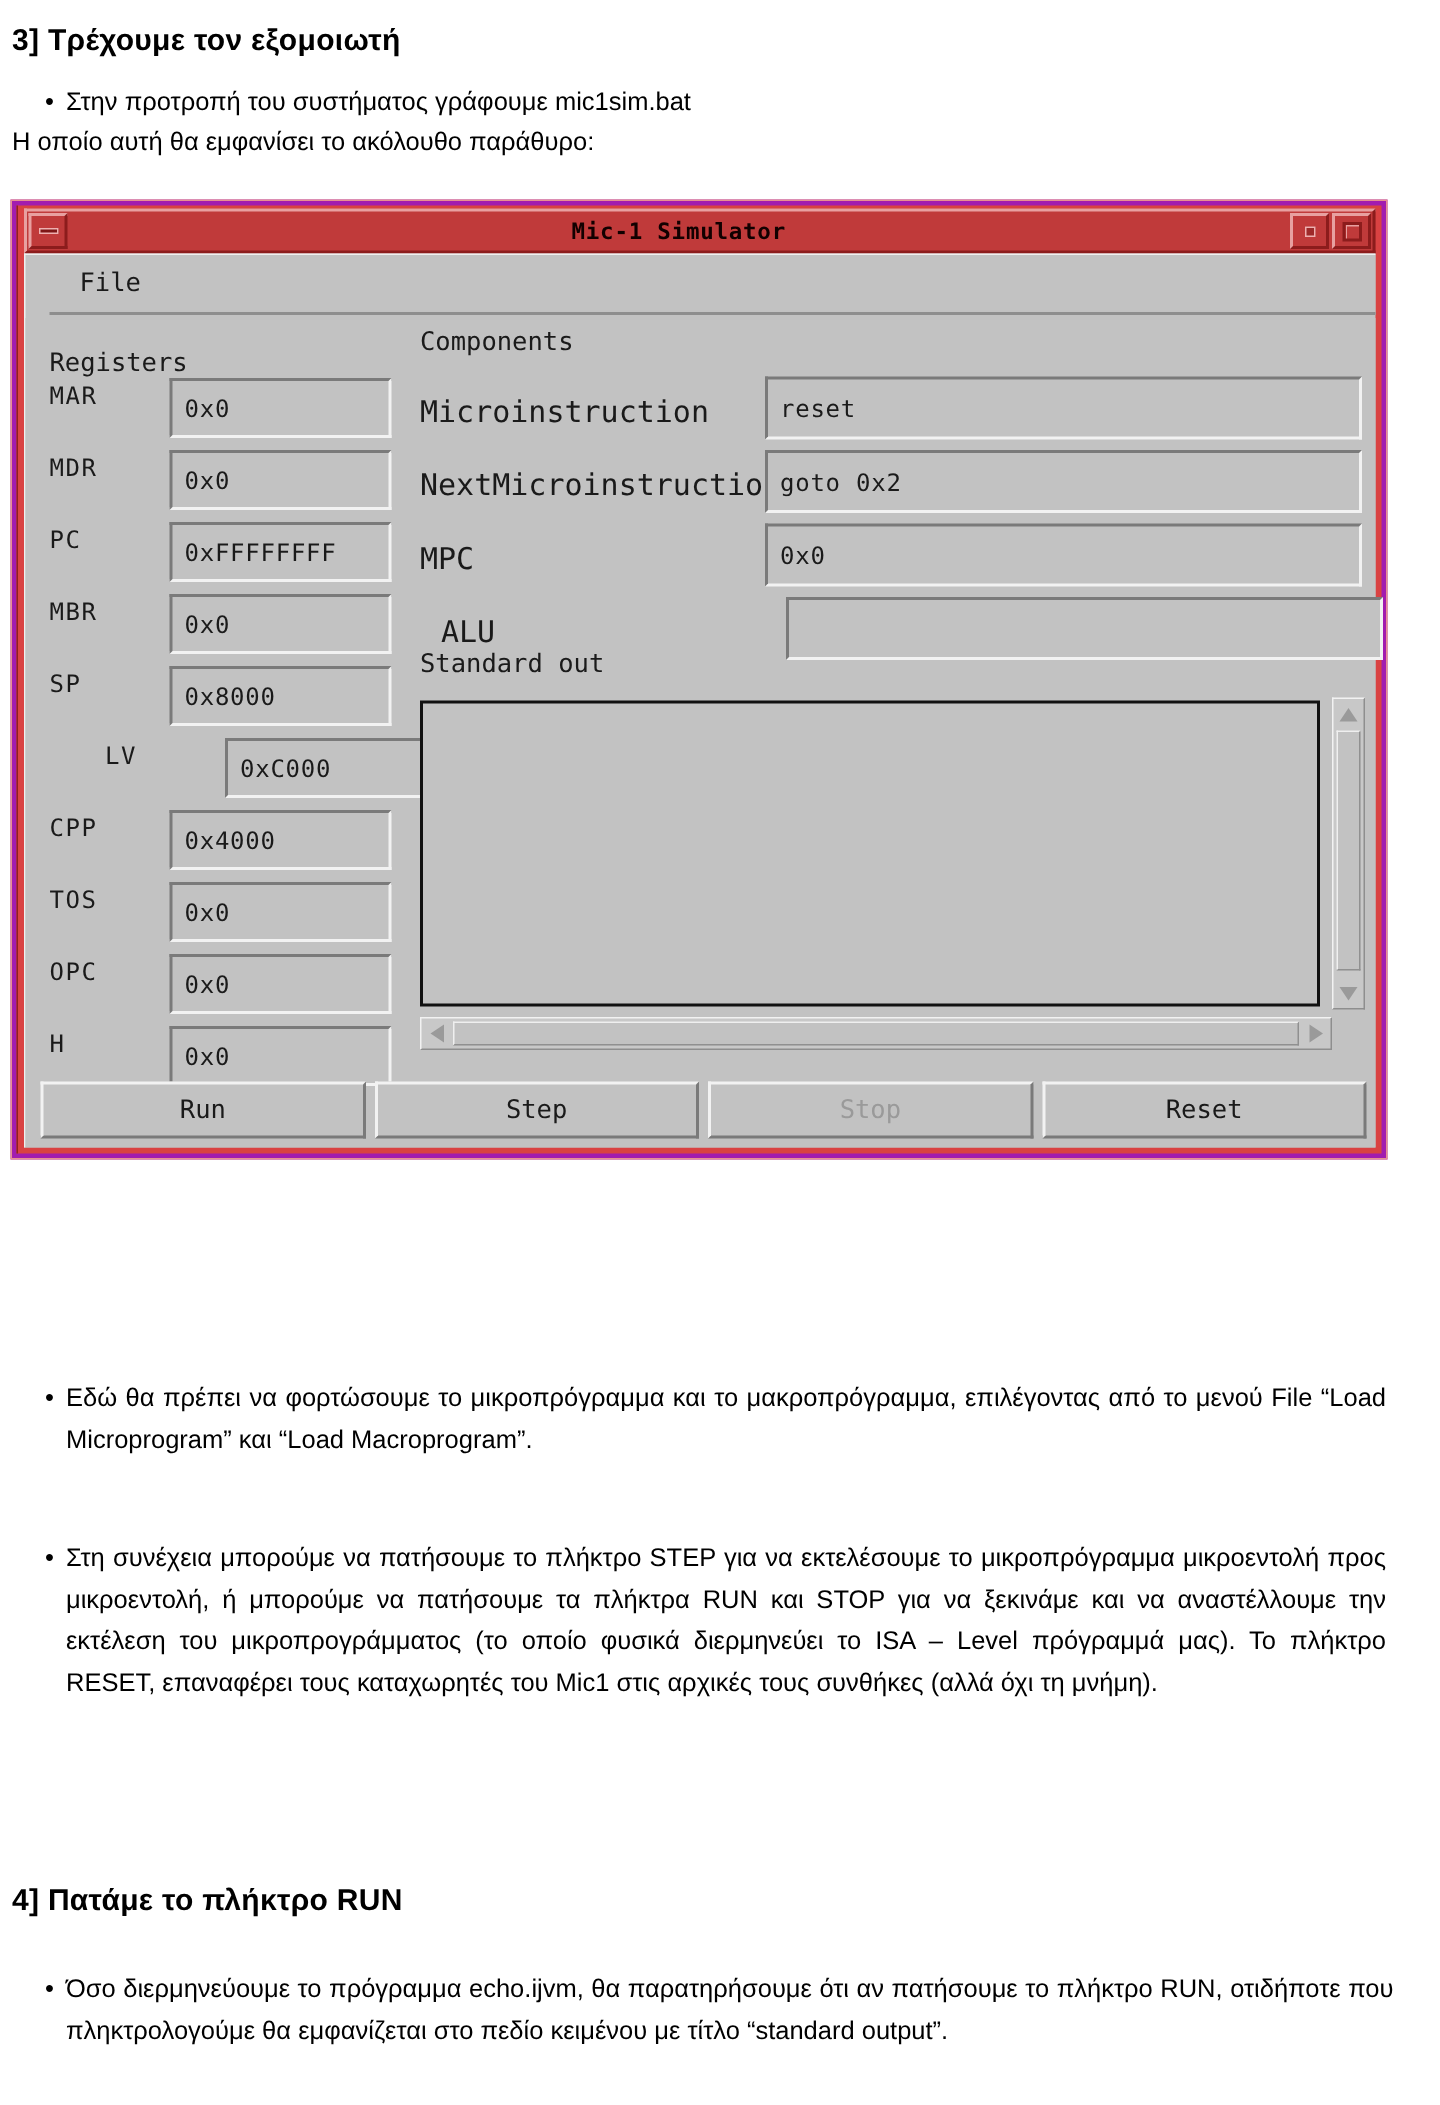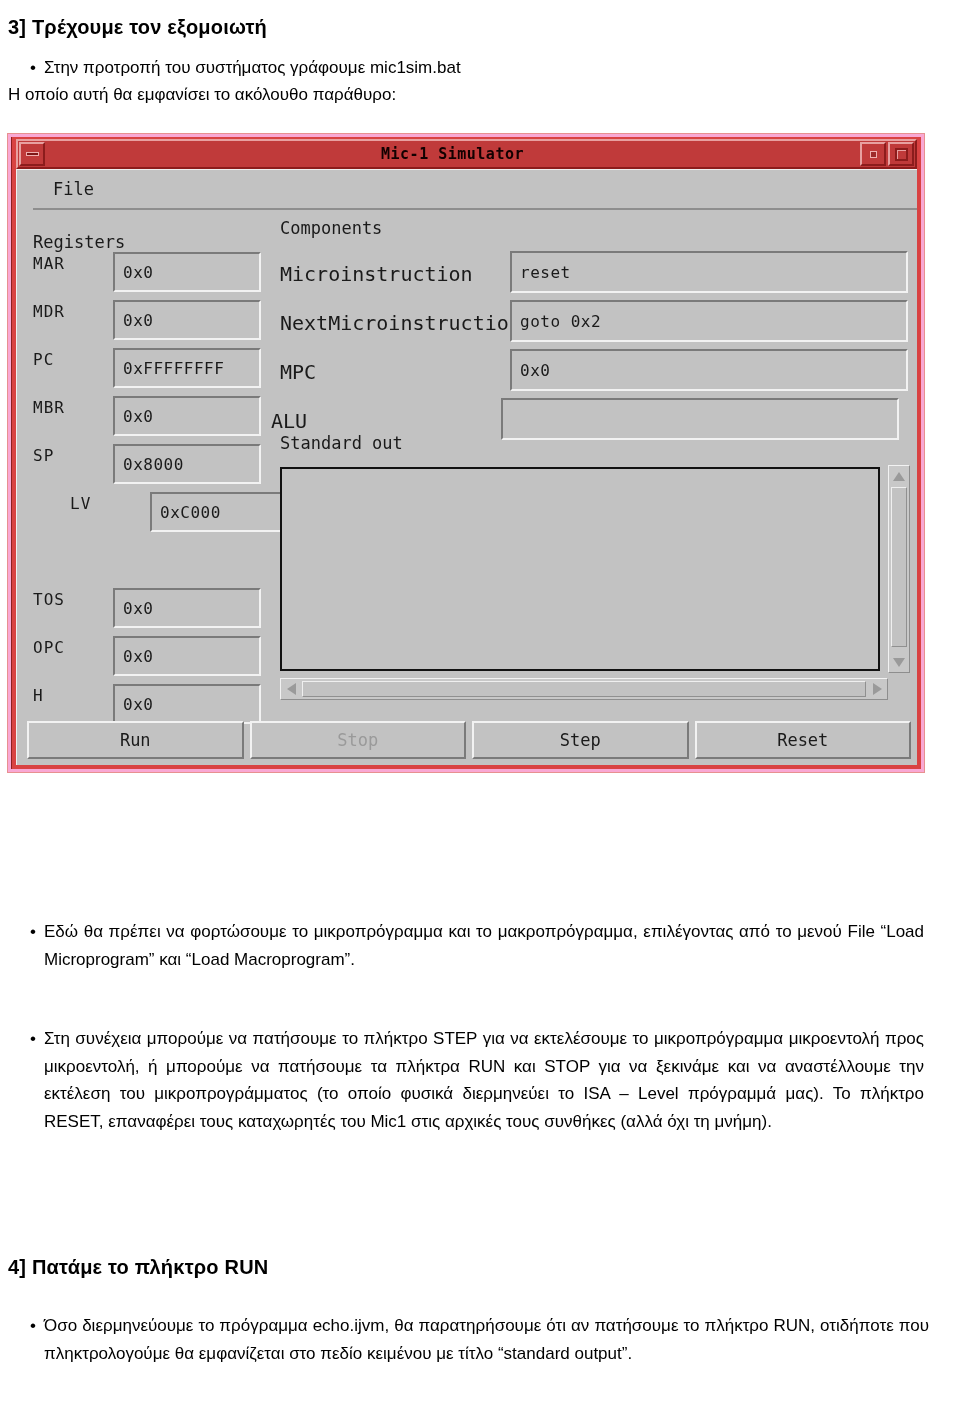--- a/index.html
+++ b/index.html
@@ -36,21 +36,21 @@
   .plain-line{position:absolute;font-size:17px;line-height:27px;}
 
   
   .para{font-size:17px;line-height:27.5px;text-align:justify;}
 
   
   #sim-window{
     position:absolute;
     left:7px;top:133px;
     width:918px;height:640px;
-    background:#f9a8d4;          
+    background:#a21caf;          
     border:1px solid #e89090;
     box-sizing:border-box;
     padding:3px;
   }
   #sim-frame-inner{
     position:relative;
     width:100%;height:100%;
     background:#d94242;
     box-sizing:border-box;
     border-left:1px solid #8f1f1f;
@@ -323,20 +323,26 @@
           <div class="field reg-field">
             <span class="field-val">0x8000</span>
           </div>
         </div>
         <div class="reg-row" style="top:278px;margin-left:37px;">
           <span class="reg-name">LV</span>
           <div class="field reg-field">
             <span class="field-val">0xC000</span>
           </div>
         </div>
+        <div class="reg-row" style="top:326px;">
+          <span class="reg-name">CPP</span>
+          <div class="field reg-field">
+            <span class="field-val">0x4000</span>
+          </div>
+        </div>
         <div class="reg-row" style="top:374px;">
           <span class="reg-name">TOS</span>
           <div class="field reg-field">
             <span class="field-val">0x0</span>
           </div>
         </div>
         <div class="reg-row" style="top:422px;">
           <span class="reg-name">OPC</span>
           <div class="field reg-field">
             <span class="field-val">0x0</span>
@@ -360,21 +366,21 @@
           <div class="field comp-field">
             <span class="field-val">goto 0x2</span>
           </div>
         </div>
         <div class="comp-row" style="left:263px;top:135px;width:630px;">
           <span class="comp-name">MPC</span>
           <div class="field comp-field">
             <span class="field-val">0x0</span>
           </div>
         </div>
-        <div class="comp-row" style="left:254px;top:184px;width:630px;">
+        <div class="comp-row" style="left:277px;top:184px;width:630px;">
           <span class="comp-name">ALU</span>
           <div class="field comp-field">
             <span class="field-val"></span>
           </div>
         </div>
 
         <div id="stdout-box">
           <span class="field-val" style="padding:4px 6px;display:block;"></span>
         </div>
 
@@ -393,21 +399,21 @@
             <span class="tri tri-left"></span>
           </div>
           <div class="sb-thumb" style="left:21px;top:2px;width:564px;height:16px;"></div>
           <div class="sb-arrow" style="right:1px;top:1px;">
             <span class="tri tri-right"></span>
           </div>
         </div>
 
         <div id="buttonbar">
           <div class="btn">Run</div>
+          <div class="btn">Step</div>
           <div class="btn disabled">Stop</div>
-          <div class="btn">Step</div>
           <div class="btn">Reset</div>
         </div>
 
       </div>
     </div>
   </div>
 </div>
 
 </body></html>

